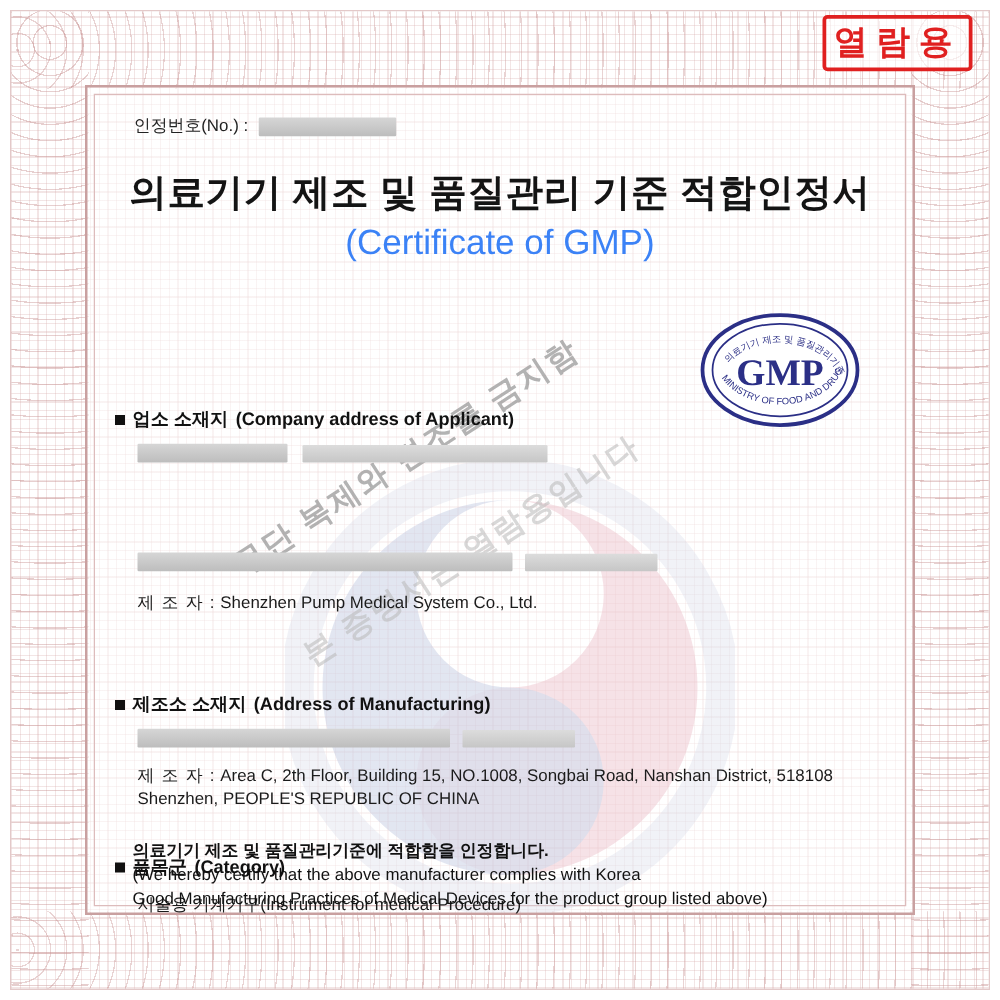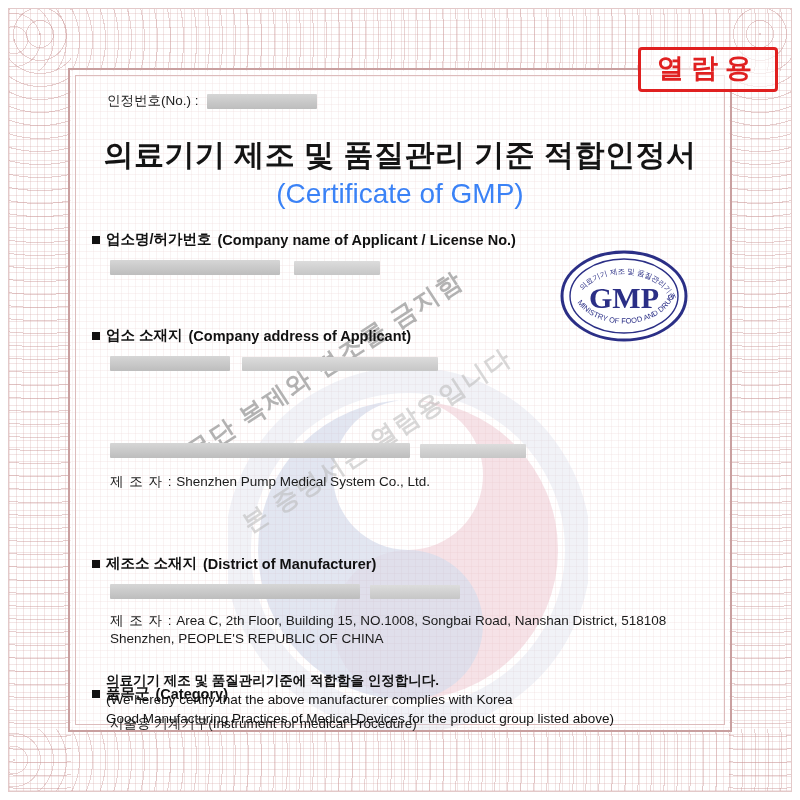--- a/index.html
+++ b/index.html
@@ -116,28 +116,27 @@
     letter-spacing: 2px;
   }
 
   
   .review-stamp {
     position: absolute;
     right: 22px;
     top: 12px;
     border: 3px solid #e02020;
     border-radius: 4px;
-    padding: 5px 16px 7px;
+    padding: 5px 6px 7px;
     color: #e02020;
     font-size: 27px;
     font-weight: bold;
     letter-spacing: 7px;
     line-height: 1;
     background: rgba(255,255,255,0.65);
-    margin-top: 35px;
   }
 
   
   .content {
     position: absolute;
     left: 84px;
     top: 84px;
     right: 84px;
     bottom: 70px;
   }
@@ -280,31 +279,20 @@
       <path id="arcTop" d="M 20 50 A 48 34 0 0 1 112 50" fill="none"></path>
       <path id="arcBot" d="M 16 48 A 52 38 0 0 0 116 48" fill="none"></path>
       <text font-size="7.5" fill="#2b2f86" font-family="Liberation Sans, sans-serif">
         <textPath href="#arcTop" startOffset="8%">의료기기 제조 및 품질관리기준</textPath>
       </text>
       <text font-size="7.5" fill="#2b2f86" font-family="Liberation Sans, sans-serif">
         <textPath href="#arcBot" startOffset="6%">MINISTRY OF FOOD AND DRUG SAFETY</textPath>
       </text>
     </svg>
 
-    <div class="section" style="top:146px;">
-      <div class="sec-head">
-        <span class="bullet"></span>
-        <span>업소명/허가번호</span>
-        <span class="en">(Company name of Applicant / License No.)</span>
-      </div>
-      <div style="margin-left:18px;margin-top:9px;">
-        <span class="redact" style="width:170px;height:15px;"></span>
-        <span class="redact soft" style="width:86px;height:14px;margin-left:10px;"></span>
-      </div>
-    </div>
 
     <div class="section" style="top:242px;">
       <div class="sec-head">
         <span class="bullet"></span>
         <span>업소 소재지</span>
         <span class="en">(Company address of Applicant)</span>
       </div>
       <div style="margin-left:18px;margin-top:9px;">
         <span class="redact" style="width:120px;height:15px;"></span>
         <span class="redact soft" style="width:196px;height:14px;margin-left:8px;"></span>
@@ -319,21 +307,21 @@
       <div class="sub-line" style="margin-top:14px;">
         <span class="lbl">제 조 자 :</span>
         <span>Shenzhen Pump Medical System Co., Ltd.</span>
       </div>
     </div>
 
     <div class="section" style="top:470px;">
       <div class="sec-head">
         <span class="bullet"></span>
         <span>제조소 소재지</span>
-        <span class="en">(District of Manufacturer)</span>
+        <span class="en">(Address of Manufacturing)</span>
       </div>
       <div style="margin-left:18px;margin-top:9px;">
         <span class="redact" style="width:250px;height:15px;"></span>
         <span class="redact soft" style="width:90px;height:14px;margin-left:6px;"></span>
       </div>
       <div class="sub-line" style="margin-top:12px;">
         <span class="lbl">제 조 자 :</span>
         <span>Area C, 2th Floor, Building 15, NO.1008, Songbai Road, Nanshan District, 518108 Shenzhen, PEOPLE'S REPUBLIC OF CHINA</span>
       </div>
     </div>

